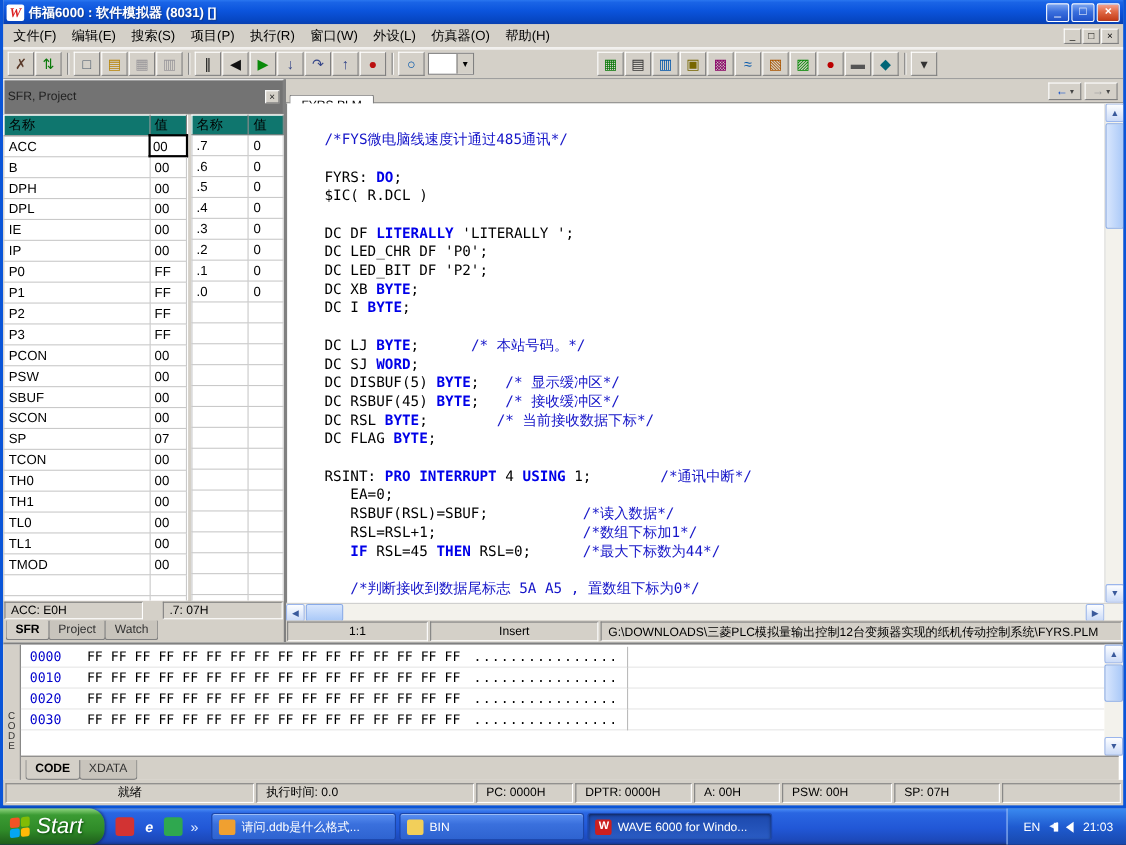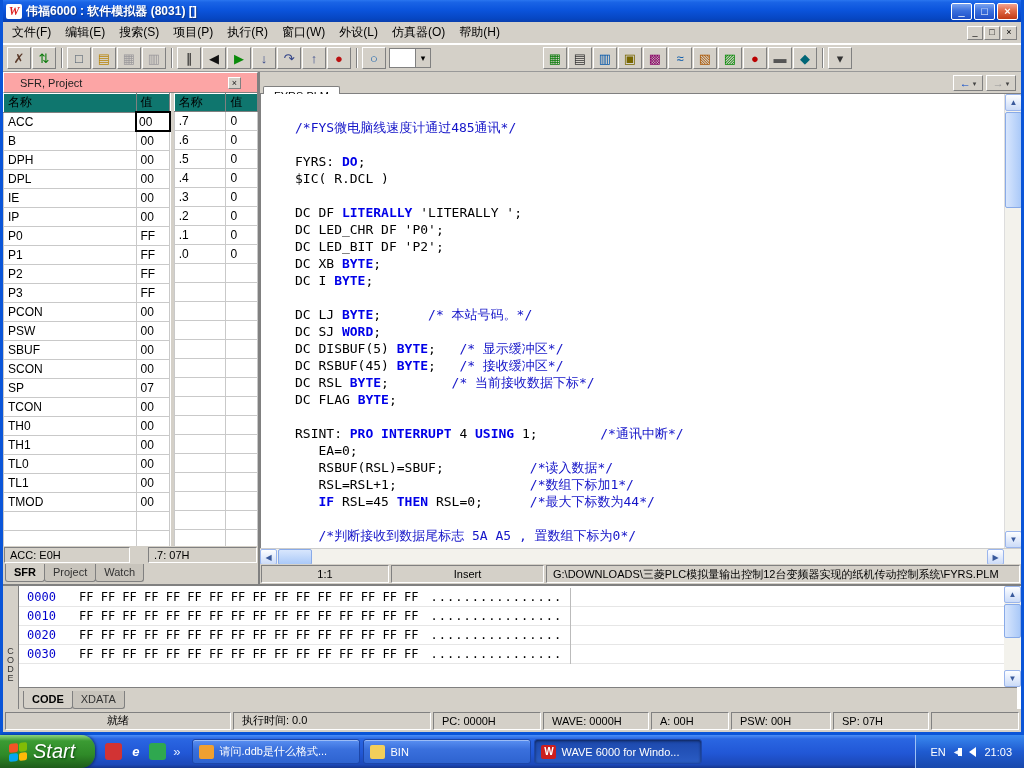--- a/index.html
+++ b/index.html
@@ -40,22 +40,22 @@
 .tbtn.dim .tg{opacity:.45;}
 .tsep{width:2px;height:20px;border-left:1px solid #808080;border-right:1px solid #fff;margin:0 4px;}
 .tcombo{width:42px;height:20px;background:#fff;border:1px solid #808080;display:flex;align-items:center;margin:0 2px;}
 .tcombo-field{flex:1;font-size:10px;padding-left:3px;}
 .tcombo-arrow{width:15px;height:100%;background:#D4D0C8;border-left:1px solid #808080;
  display:flex;align-items:center;justify-content:center;font-size:9px;}
 
 .main{flex:none;height:512px;display:flex;background:#D4D0C8;}
 
 .sfr-panel{width:257px;flex:none;display:flex;flex-direction:column;border-right:2px solid #808080;}
-.panel-title{flex:none;height:21px;display:flex;align-items:center;font-size:11px;padding:0 16px;
- background:#fca5a5;border:1px solid;border-color:#fff #808080 #808080 #fff;color:#222;}
+.panel-title{flex:none;height:32px;display:flex;align-items:center;font-size:11px;padding:0 3px;
+ background:#737373;border:1px solid;border-color:#fff #808080 #808080 #fff;color:#222;}
 .panel-close{margin-left:auto;width:13px;height:12px;background:#D4D0C8;border:1px solid;
  border-color:#fff #808080 #808080 #fff;font-size:9px;display:flex;align-items:center;justify-content:center;}
 .sfr-tables{flex:1;display:flex;overflow:hidden;background:#D4D0C8;}
 table.sfrt{border-collapse:collapse;background:#fff;font-size:12px;align-self:flex-start;}
 table.regs{width:169px;}
 table.bits{width:85px;margin-left:3px;}
 .sfrt th{height:17px;background:#0f766e;border:1px solid;border-color:#fff #808080 #808080 #fff;
  font-weight:normal;text-align:left;padding-left:4px;font-size:12px;}
 .sfrt td{height:19px;border:1px solid #c9c9c9;padding-left:4px;background:#fff;}
 .regs .sname{width:135px;}
@@ -596,22 +596,22 @@
       </div>
       <div class="mem-tabs" id="mem-tabs">
           <span class="btab active">CODE</span>
           <span class="btab">XDATA</span>
         </div>
     </div>
 
     <div class="statusbar" id="status-items">
         <span class="spanel center" style="width: 226px;">就绪</span>
         <span class="spanel" style="width: 198px;">执行时间: 0.0</span>
-        <span class="spanel" style="width: 108px;">PC: 0000H</span>
-        <span class="spanel" style="width: 106px;">WAVE: 0000H</span>
+        <span class="spanel" style="width: 88px;">PC: 0000H</span>
+        <span class="spanel" style="width: 106px;">DPTR: 0000H</span>
         <span class="spanel" style="width: 78px;">A: 00H</span>
         <span class="spanel" style="width: 100px;">PSW: 00H</span>
         <span class="spanel" style="width: 96px;">SP: 07H</span>
         <span class="spanel fillp"></span>
       </div>
   </div>
 
   <div class="taskbar">
     <span class="start">
       <span class="flag">

